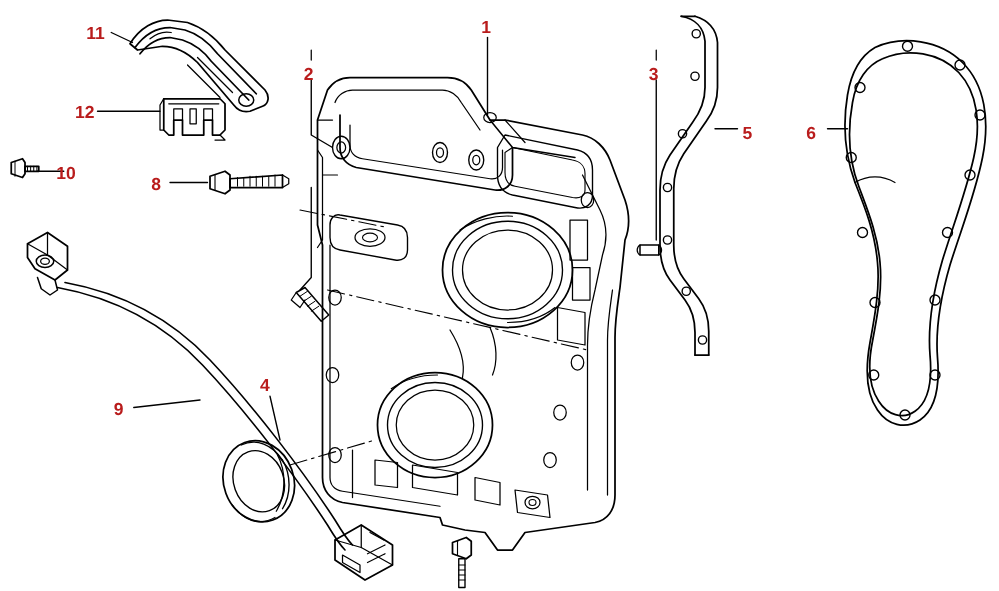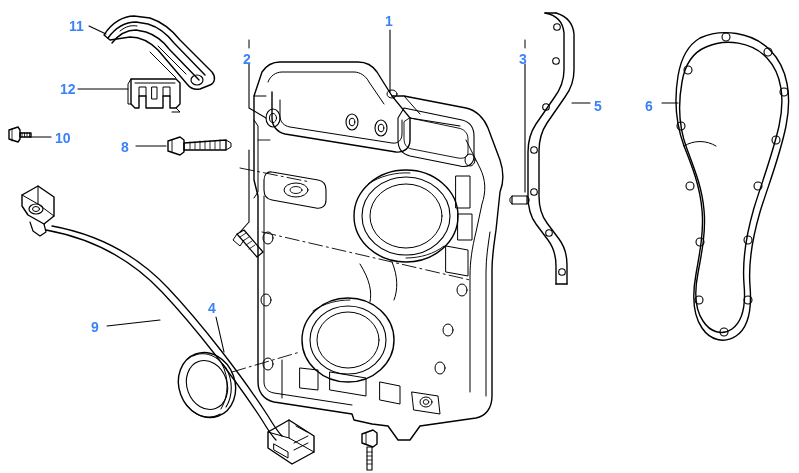--- a/index.html
+++ b/index.html
@@ -20,21 +20,21 @@
     left: 0;
     top: 0;
     width: 799px;
     height: 473px;
   }
   .cnum {
     position: absolute;
     font-family: "Liberation Sans", sans-serif;
     font-size: 14px;
     font-weight: bold;
-    color: #3b82f6;
+    color: #b91c1c;
     line-height: 14px;
     white-space: nowrap;
   }
 </style>
 </head>
 <body>
 
 <div id="root">
 
 <svg id="diagram-svg" viewBox="0 0 799 473" xmlns="http://www.w3.org/2000/svg">
@@ -264,17 +264,17 @@
 </svg>
 
 <div class="cnum" style="left:385px; top:14px;">1</div>
 <div class="cnum" style="left:243px; top:52px;">2</div>
 <div class="cnum" style="left:519px; top:52px;">3</div>
 <div class="cnum" style="left:208px; top:301px;">4</div>
 <div class="cnum" style="left:594px; top:99px;">5</div>
 <div class="cnum" style="left:645px; top:99px;">6</div>
 <div class="cnum" style="left:121px; top:140px;">8</div>
 <div class="cnum" style="left:91px;  top:320px;">9</div>
-<div class="cnum" style="left:55px;  top:131px;">10</div>
+<div class="cnum" style="left:45px;  top:131px;">10</div>
 <div class="cnum" style="left:69px;  top:19px;">11</div>
 <div class="cnum" style="left:60px;  top:82px;text-align:center;">12</div>
 
 </div>
 
 </body></html>

